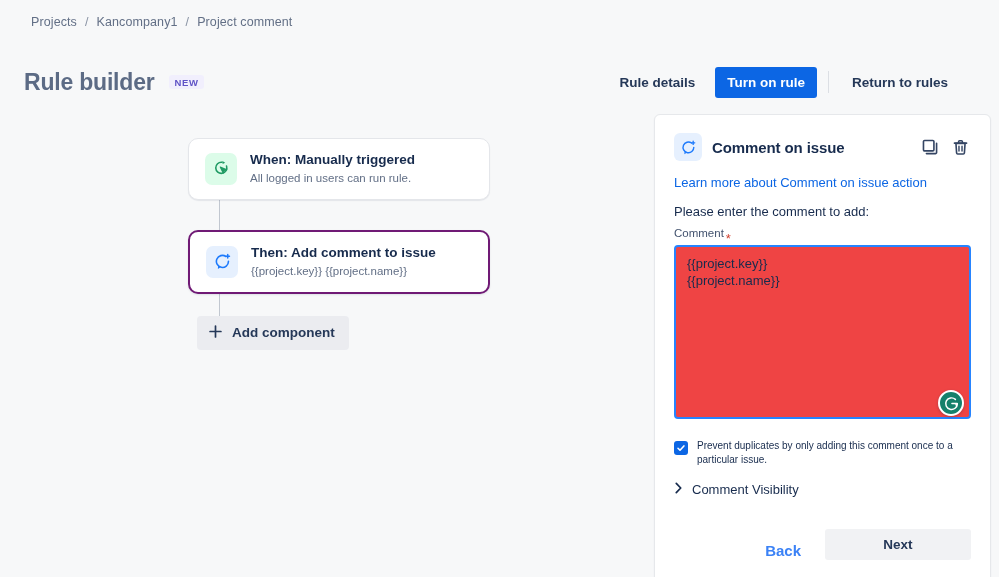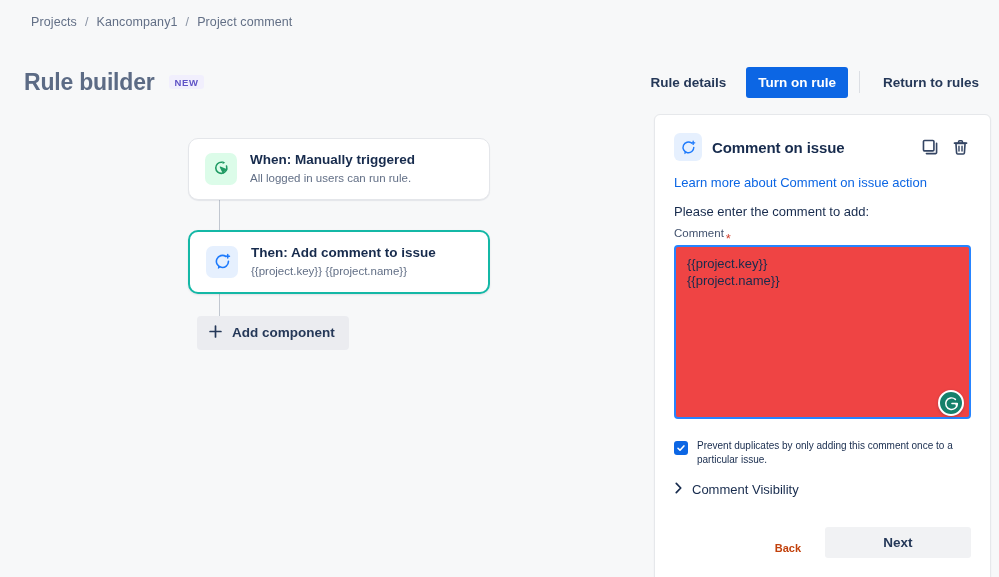--- a/index.html
+++ b/index.html
@@ -38,21 +38,21 @@
   .breadcrumb .sep {
     color: #8993a4;
     font-size: 12.5px;
   }
 
   
   .page-header {
     position: absolute;
     top: 62px;
     left: 24px;
-    right: 8px;
+    right: 39px;
     height: 40px;
     display: flex;
     align-items: center;
     justify-content: space-between;
   }
   .title-group {
     display: flex;
     align-items: center;
     gap: 14px;
   }
@@ -134,21 +134,21 @@
     border-radius: 10px;
     display: flex;
     align-items: center;
     gap: 13px;
     padding: 13px 16px;
     min-height: 58px;
     box-shadow: 0 1px 1px rgba(9,30,66,.08);
     cursor: pointer;
   }
   .flow-card.selected {
-    border: 2px solid #14b8a6;
+    border: 2px solid #701a75;
     box-shadow: 0 1px 2px rgba(9,30,66,.10);
   }
   .flow-card-spacer { height: 30px; }
 
   .card-icon {
     width: 32px;
     height: 32px;
     border-radius: 7px;
     display: flex;
     align-items: center;
@@ -341,23 +341,23 @@
     margin-top: 24px;
     display: flex;
     align-items: center;
     justify-content: flex-end;
     gap: 8px;
   }
   .btn-back {
     background: transparent;
     border: none;
     font-family: inherit;
-    font-size: 11px;
-    font-weight: 600;
-    color: #c2410c;
+    font-size: 15px;
+    font-weight: 600;
+    color: #3b82f6;
     padding: 8px 16px;
     border-radius: 3px;
     cursor: pointer;
     margin-top: 12px;
   }
   .btn-next {
     background: #f1f2f4;
     border: none;
     font-family: inherit;
     font-size: 13.5px;

